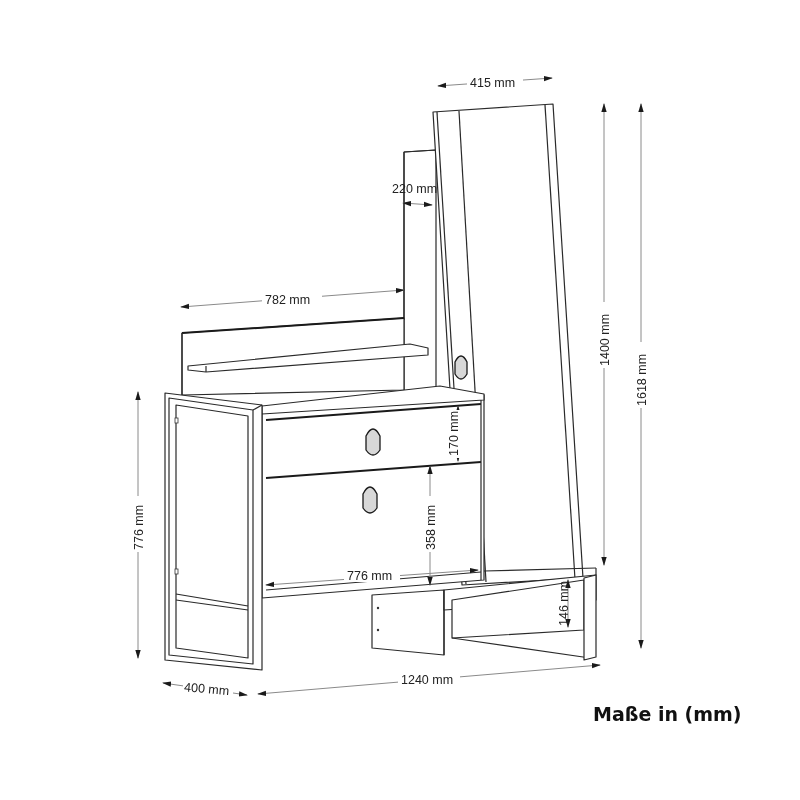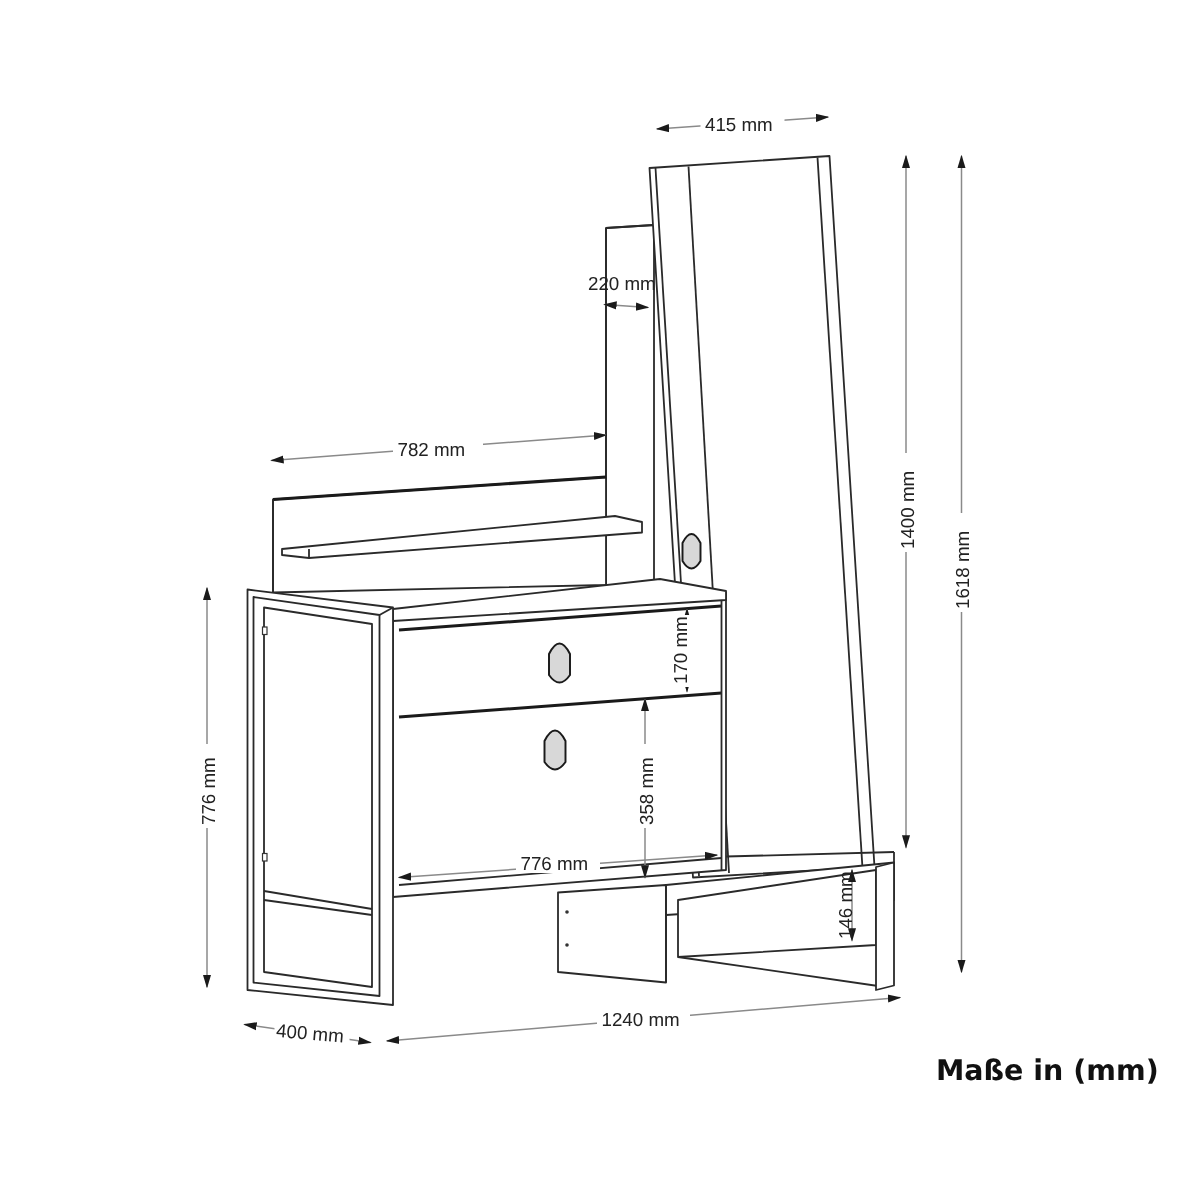--- a/index.html
+++ b/index.html
@@ -4,21 +4,21 @@
   <style>
     html, body { margin: 0; padding: 0; background: #ffffff; }
     body { width: 800px; height: 800px; position: relative; overflow: hidden; font-family: "Liberation Sans", sans-serif; }
     svg { position: absolute; left: 0; top: 0; }
     .line { stroke: #2a2a2a; fill: none; stroke-width: 1.2; stroke-linejoin: round; }
     .thick { stroke: #1a1a1a; stroke-width: 2; fill: none; }
     .face { fill: #ffffff; stroke: #2a2a2a; stroke-width: 1.2; stroke-linejoin: round; }
     .dim { stroke: #8a8a8a; stroke-width: 1; fill: none; }
     .dimtext { font-family: "Liberation Sans", sans-serif; font-size: 12.5px; fill: #222; }
     .handle { fill: #d8d8d8; stroke: #1a1a1a; stroke-width: 1.3; }
-    .caption { position: absolute; left: 624px; top: 703px; font-family: "DejaVu Sans", sans-serif; font-weight: bold; font-size: 19px; color: #111; white-space: nowrap; }
+    .caption { position: absolute; left: 593px; top: 703px; font-family: "DejaVu Sans", sans-serif; font-weight: bold; font-size: 19px; color: #111; white-space: nowrap; }
   </style>
 </head>
 <body>
 
 <svg width="800" height="800" viewBox="0 0 800 800">
   <defs>
     <marker id="arr" viewBox="0 0 10 10" refX="9" refY="5" markerWidth="9" markerHeight="9" orient="auto-start-reverse">
       <path d="M0,2 L10,5 L0,8 Z" fill="#1a1a1a"></path>
     </marker>
   </defs>

